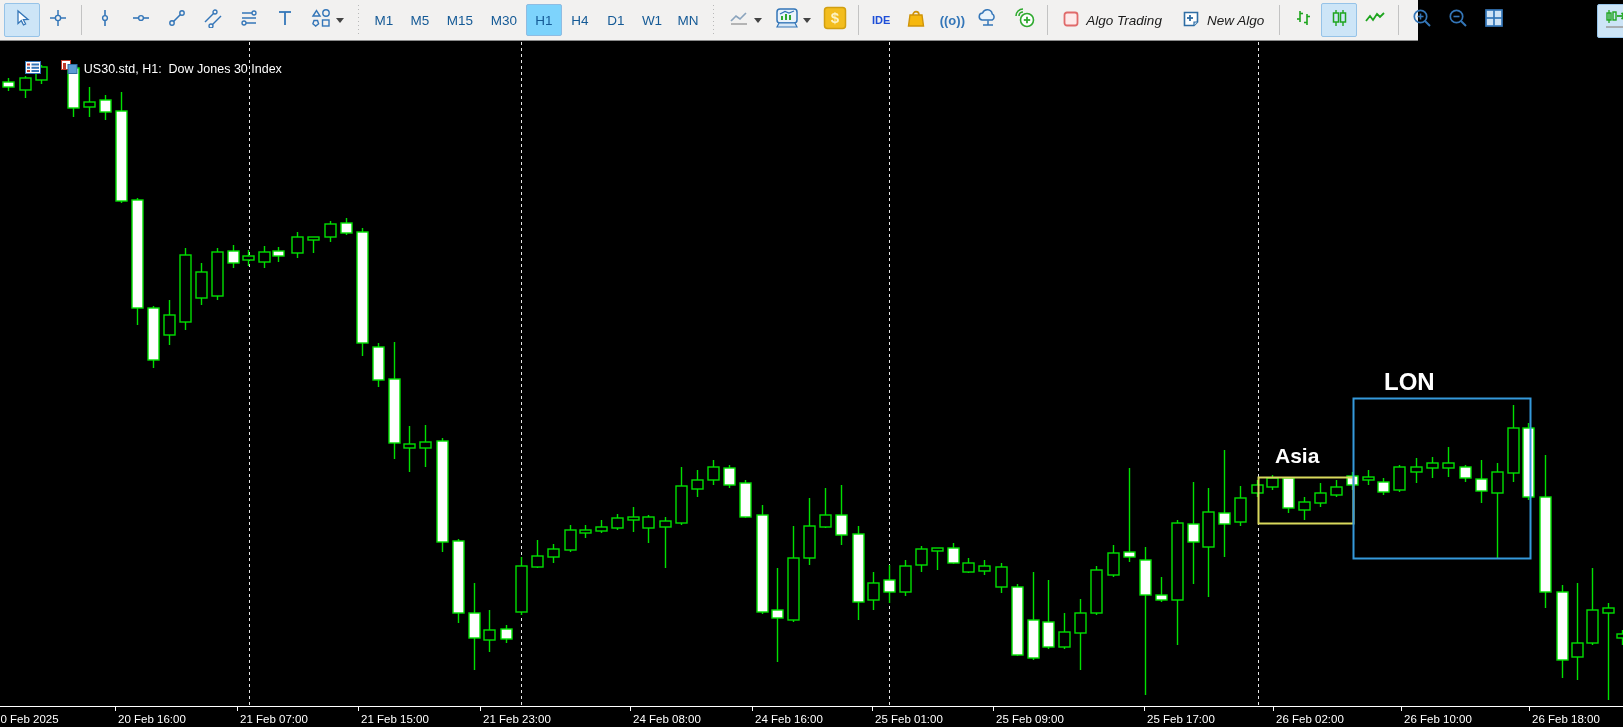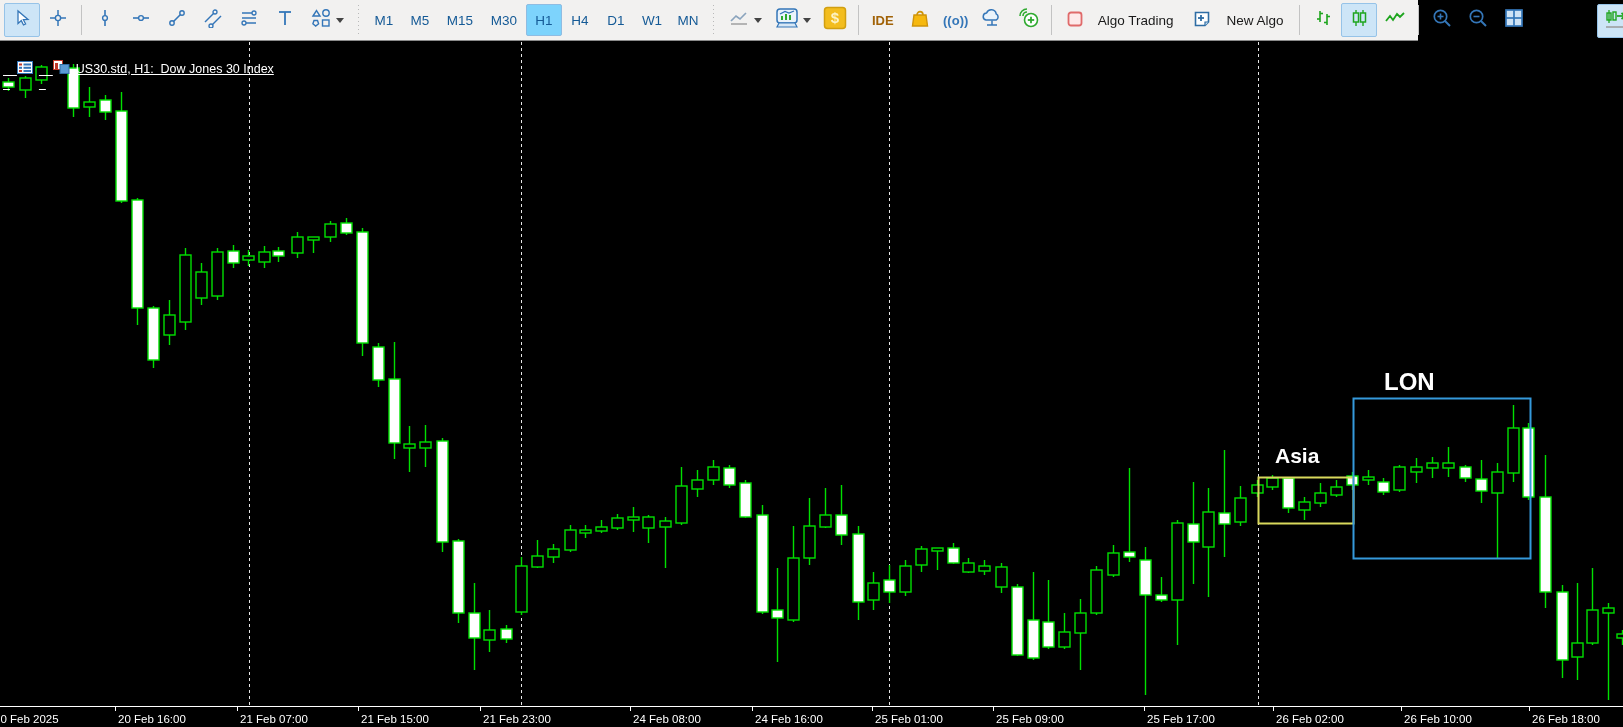--- a/index.html
+++ b/index.html
@@ -15,26 +15,26 @@
   .tf.w{width:42px;}
   .tf.sel{background:#7dd3fc;border-color:#8fbce2;}
   .vsep{width:1px;height:30px;background:#c3c3c3;margin:0 5px;flex:none;}
   .grip{width:5px;height:30px;margin:0 5px;flex:none;
     background-image:repeating-linear-gradient(to bottom,#b9b9b9 0 1px,transparent 1px 4px);
     background-size:1px 100%;background-repeat:repeat-y;background-position:2px 0;}
   .caret{width:0;height:0;border-left:4px solid transparent;border-right:4px solid transparent;
     border-top:5px solid #444;margin-left:4px;}
   .txtbtn{display:flex;align-items:center;height:32px;padding:0 9px;font-size:13.5px;color:#1a1a1a;
     border:1px solid transparent;border-radius:2px;flex:none;}
-  .txtbtn .lbl{margin-left:15px;}
-  .idebtn{color:#a16207;font-size:13px;font-weight:bold;padding:0 8px;flex:none;}
+  .txtbtn .lbl{margin-left:7px;font-style:italic;}
+  .idebtn{color:#1d4ed8;font-size:11px;font-weight:bold;padding:0 8px;flex:none;}
   #shiftbtn{position:absolute;left:1597px;top:4px;}
   #chart-svg{position:absolute;left:0;top:0;z-index:1;}
-  #chart-title{position:absolute;left:3px;top:46px;z-index:3;display:flex;align-items:center;color:#fff;
-    font-size:12.5px;white-space:pre;text-decoration:underline;}
+  #chart-title{position:absolute;left:11px;top:46px;z-index:3;display:flex;align-items:center;color:#fff;
+    font-size:12.5px;white-space:pre;}
   #chart-title .ticon{margin-right:6px;}
 </style>
 </head>
 <body>
 
 <svg id="chart-svg" width="1623" height="727">
     <rect x="0" y="0" width="1623" height="727" fill="#000000"></rect>
     <line x1="249.5" y1="42" x2="249.5" y2="706" stroke="#E6E6E6" stroke-width="1" stroke-dasharray="3 3"></line>
     <line x1="521.5" y1="42" x2="521.5" y2="706" stroke="#E6E6E6" stroke-width="1" stroke-dasharray="3 3"></line>
     <line x1="889.5" y1="42" x2="889.5" y2="706" stroke="#E6E6E6" stroke-width="1" stroke-dasharray="3 3"></line>

